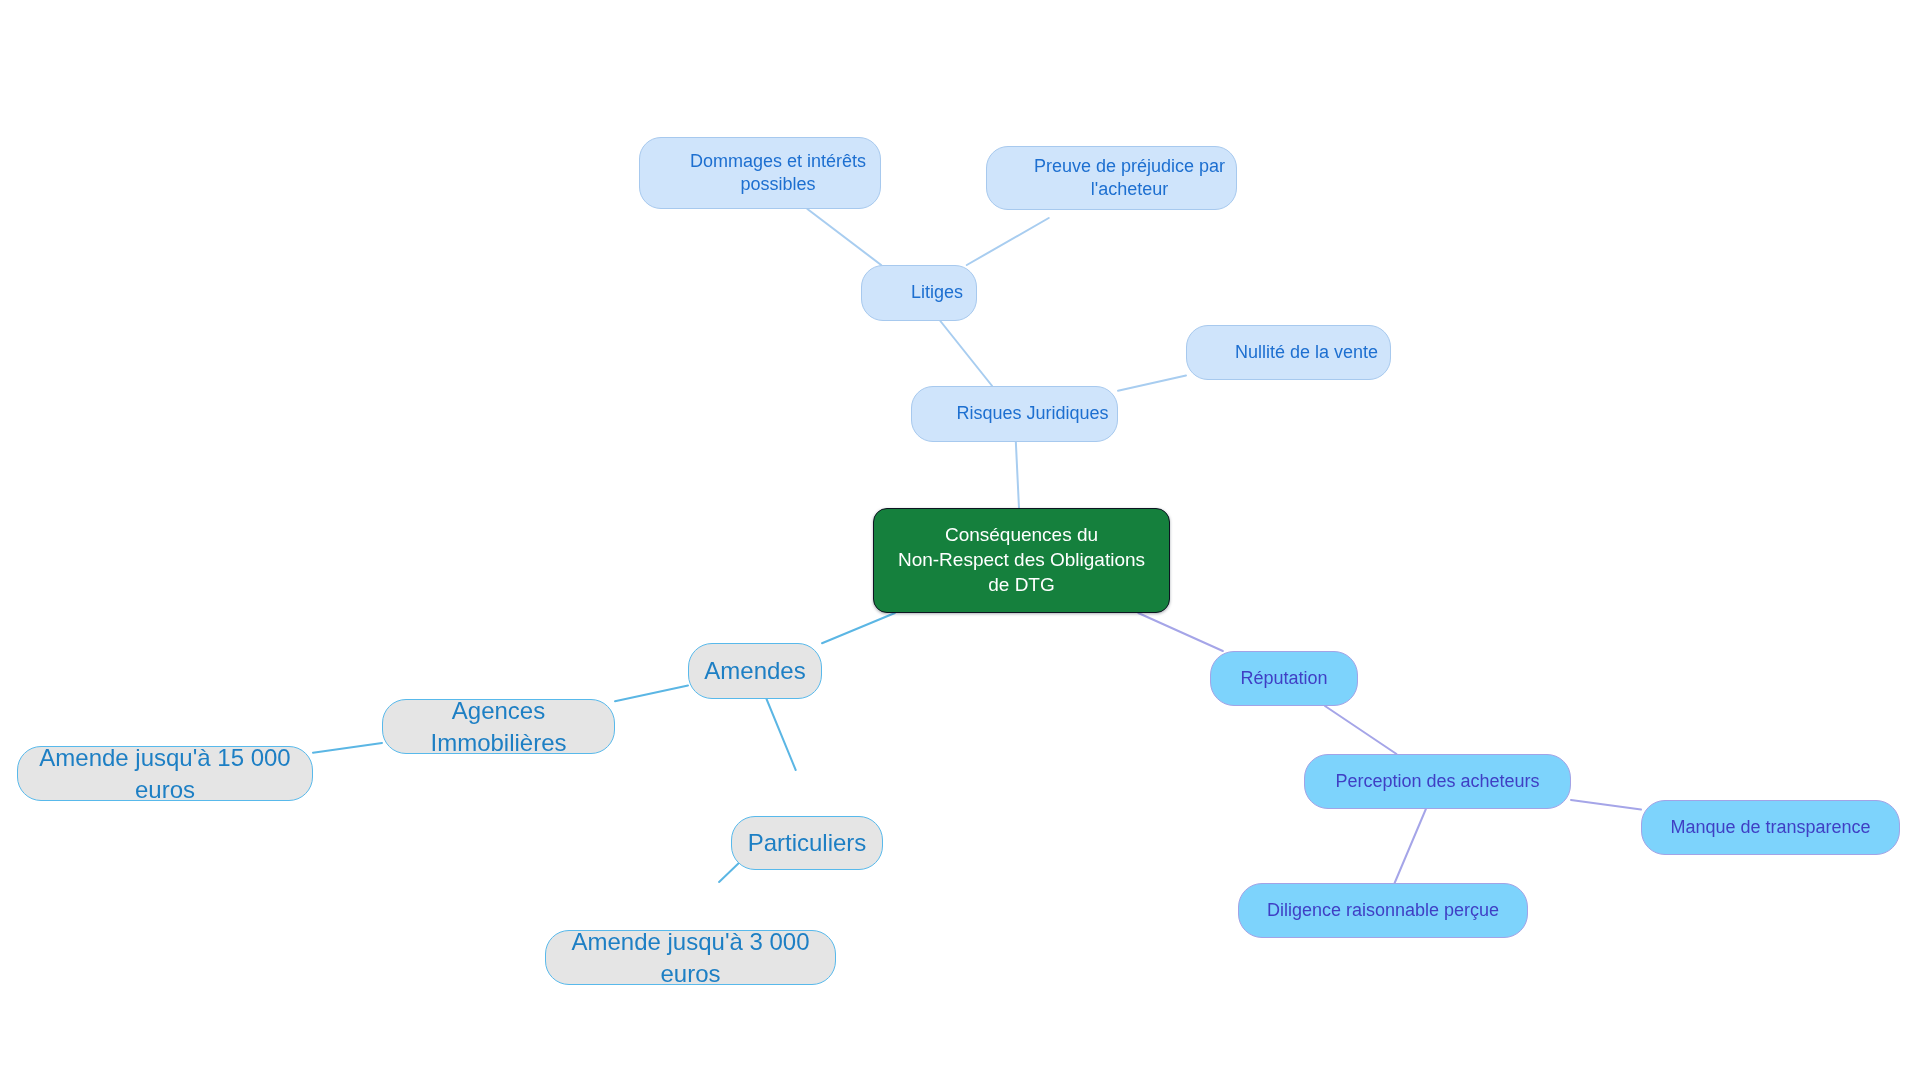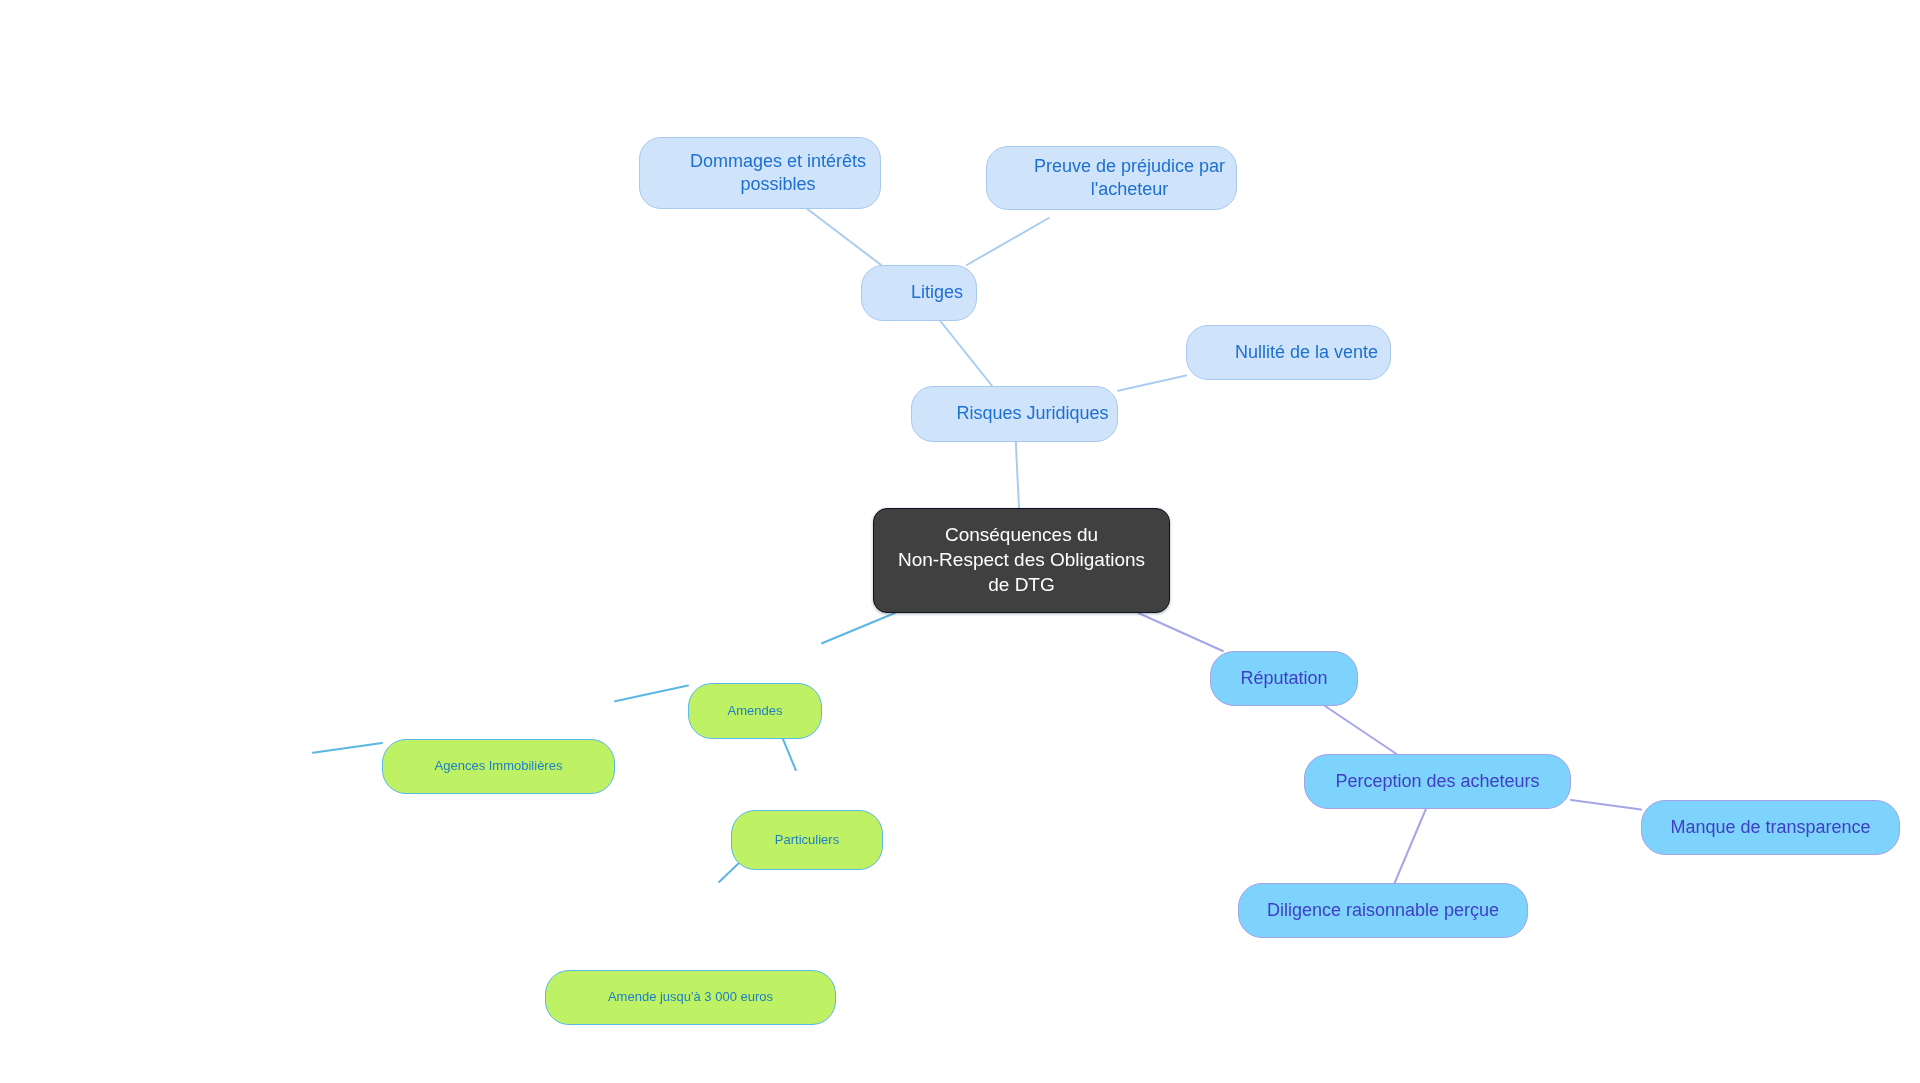--- a/index.html
+++ b/index.html
@@ -31,44 +31,43 @@
     justify-content: center;
     text-align: center;
     border-style: solid;
     border-width: 1px;
     line-height: 1.30;
     white-space: pre-line;
     z-index: 2;
   }
   
   .n-root {
-    background: #404040;
+    background: #15803d;
     border-color: #0d1421;
     color: #ffffff;
     border-radius: 14px;
     font-size: 19px;
     box-shadow: 0 1px 3px rgba(15,23,42,0.35);
   }
   
   .n-blue-pale {
     background: #cfe4fb;
     border-color: #a7c9ee;
     color: #1d6fd0;
     border-radius: 22px;
     font-size: 18px;
     padding-left: 36px;
   }
   
   .n-blue {
-    background: #bef264;
+    background: #e5e5e5;
     border-color: #58b9eb;
     color: #1d7fc4;
     border-radius: 24px;
-    font-size: 13px;
-    margin-top: 40px;
+    font-size: 24px;
   }
   
   .n-purple {
     background: #7dd3fc;
     border-color: #a3a3e6;
     color: #3f3fc4;
     border-radius: 24px;
     font-size: 18px;
   }
 </style>
@@ -107,22 +106,23 @@
 
   <div class="node n-blue-pale" style="left: 986px; top: 146px; width: 251px; height: 64px;">Preuve de préjudice par
 l'acheteur</div>
 
   <div class="node n-blue-pale" style="left: 1186px; top: 325px; width: 205px; height: 55px;">Nullité de la vente</div>
 
   <div class="node n-blue" style="left: 688px; top: 643px; width: 134px; height: 56px;">Amendes</div>
 
   <div class="node n-blue" style="left: 382px; top: 699px; width: 233px; height: 55px;">Agences Immobilières</div>
 
+  <div class="node n-blue" style="left: 17px; top: 746px; width: 296px; height: 55px;">Amende jusqu'à 15 000 euros</div>
 
-  <div class="node n-blue" style="left: 731px; top: 770px; width: 152px; height: 60px;">Particuliers</div>
+  <div class="node n-blue" style="left: 731px; top: 816px; width: 152px; height: 54px;">Particuliers</div>
 
   <div class="node n-blue" style="left: 545px; top: 930px; width: 291px; height: 55px;">Amende jusqu'à 3 000 euros</div>
 
   <div class="node n-purple" style="left: 1210px; top: 651px; width: 148px; height: 55px;">Réputation</div>
 
   <div class="node n-purple" style="left: 1304px; top: 754px; width: 267px; height: 55px;">Perception des acheteurs</div>
 
   <div class="node n-purple" style="left: 1238px; top: 883px; width: 290px; height: 55px;">Diligence raisonnable perçue</div>
 
   <div class="node n-purple" style="left: 1641px; top: 800px; width: 259px; height: 55px;">Manque de transparence</div>

